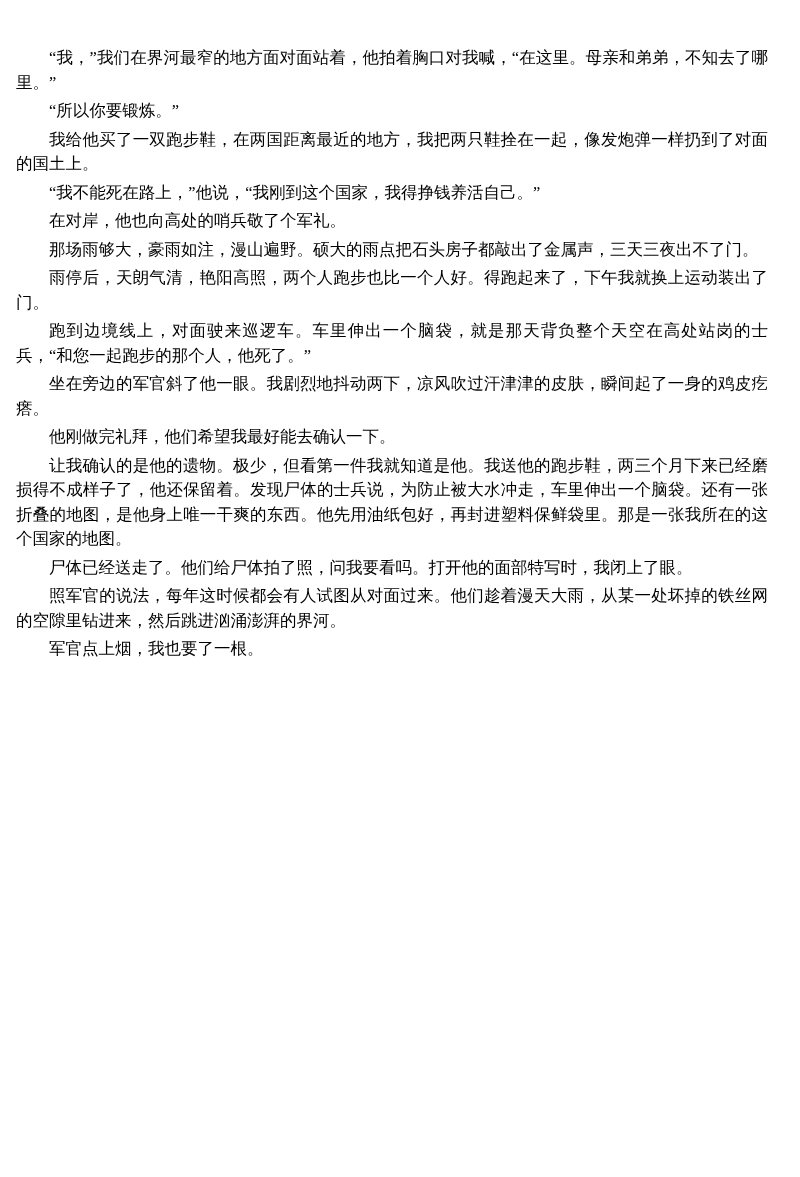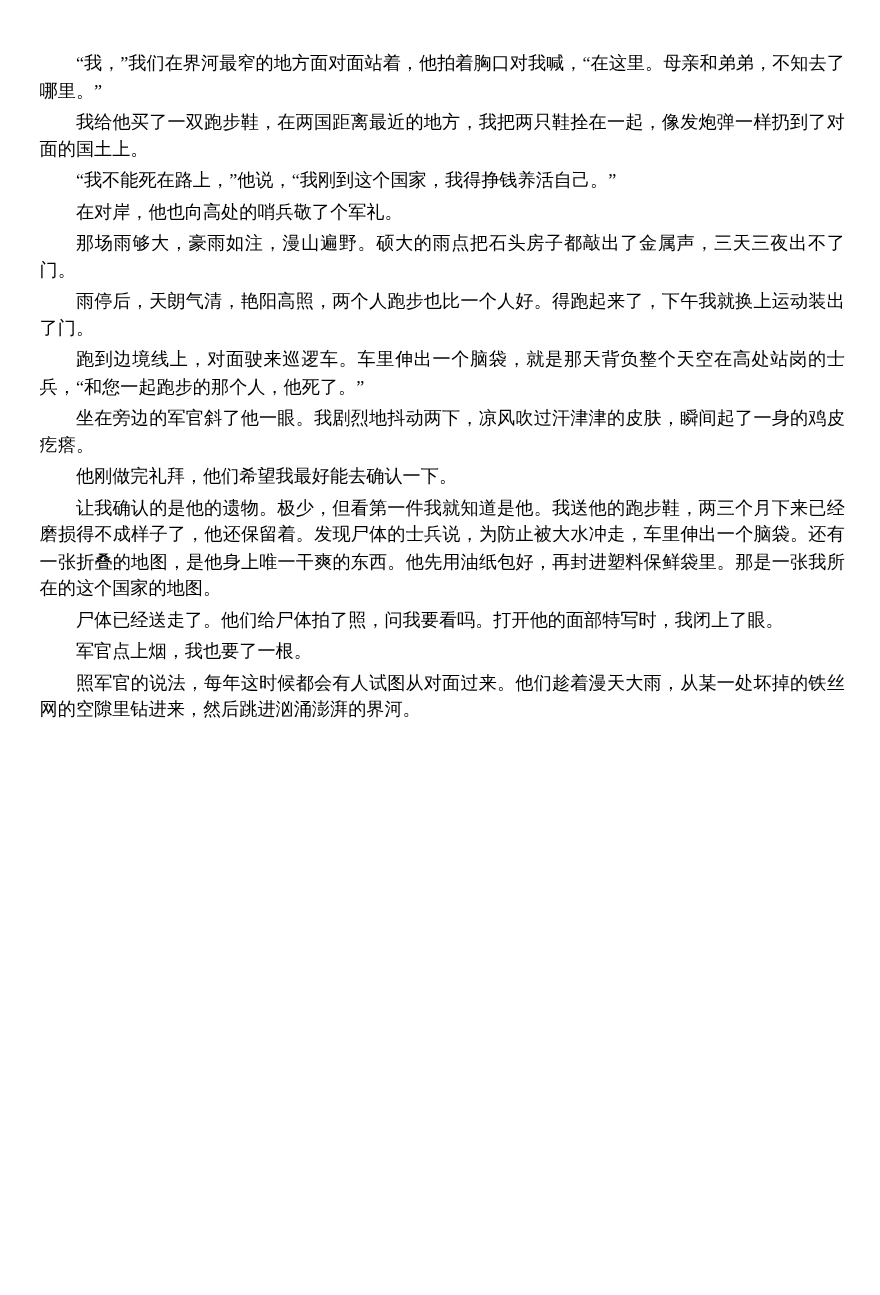--- a/index.html
+++ b/index.html
@@ -5,43 +5,44 @@
   html, body {
     margin: 0;
     padding: 0;
     background: #ffffff;
   }
   .page {
     width: 800px;
     min-height: 1177px;
     box-sizing: border-box;
     background: #ffffff;
-    padding: 46px 32px 40px 36px;
+    padding: 46px 32px 40px 16px;
     font-family: "Liberation Serif", "DejaVu Serif", serif;
     font-size: 16.5px;
     line-height: 24.5px;
     color: #000000;
   }
   .page p {
     margin: 0 0 4px 0;
     text-indent: 2em;
     text-align: justify;
     word-break: break-all;
   }
 </style>
 </head>
 <body>
 
 <div class="page">
   <p>“我，”我们在界河最窄的地方面对面站着，他拍着胸口对我喊，“在这里。母亲和弟弟，不知去了哪里。”</p>
+  <p>“所以你要锻炼。”</p>
   <p>我给他买了一双跑步鞋，在两国距离最近的地方，我把两只鞋拴在一起，像发炮弹一样扔到了对面的国土上。</p>
   <p>“我不能死在路上，”他说，“我刚到这个国家，我得挣钱养活自己。”</p>
   <p>在对岸，他也向高处的哨兵敬了个军礼。</p>
   <p>那场雨够大，豪雨如注，漫山遍野。硕大的雨点把石头房子都敲出了金属声，三天三夜出不了门。</p>
   <p>雨停后，天朗气清，艳阳高照，两个人跑步也比一个人好。得跑起来了，下午我就换上运动装出了门。</p>
   <p>跑到边境线上，对面驶来巡逻车。车里伸出一个脑袋，就是那天背负整个天空在高处站岗的士兵，“和您一起跑步的那个人，他死了。”</p>
   <p>坐在旁边的军官斜了他一眼。我剧烈地抖动两下，凉风吹过汗津津的皮肤，瞬间起了一身的鸡皮疙瘩。</p>
   <p>他刚做完礼拜，他们希望我最好能去确认一下。</p>
   <p>让我确认的是他的遗物。极少，但看第一件我就知道是他。我送他的跑步鞋，两三个月下来已经磨损得不成样子了，他还保留着。发现尸体的士兵说，为防止被大水冲走，车里伸出一个脑袋。还有一张折叠的地图，是他身上唯一干爽的东西。他先用油纸包好，再封进塑料保鲜袋里。那是一张我所在的这个国家的地图。</p>
   <p>尸体已经送走了。他们给尸体拍了照，问我要看吗。打开他的面部特写时，我闭上了眼。</p>
+  <p>照军官的说法，每年这时候都会有人试图从对面过来。他们趁着漫天大雨，从某一处坏掉的铁丝网的空隙里钻进来，然后跳进汹涌澎湃的界河。</p>
   <p>军官点上烟，我也要了一根。</p>
-  <p>照军官的说法，每年这时候都会有人试图从对面过来。他们趁着漫天大雨，从某一处坏掉的铁丝网的空隙里钻进来，然后跳进汹涌澎湃的界河。</p>
 </div>
 
 </body></html>

